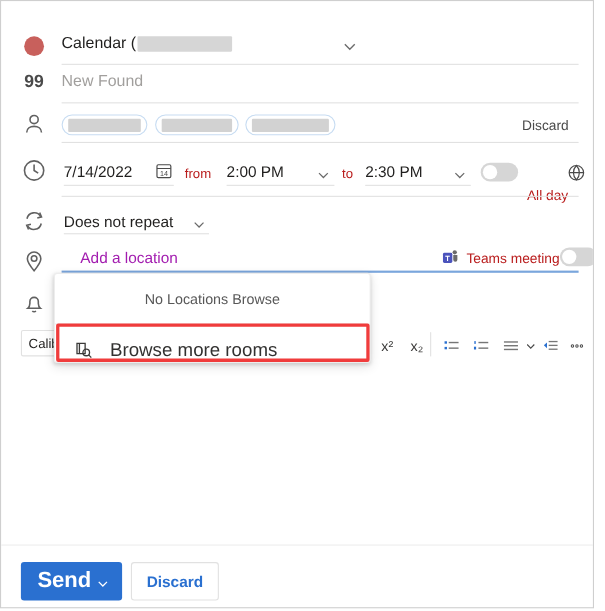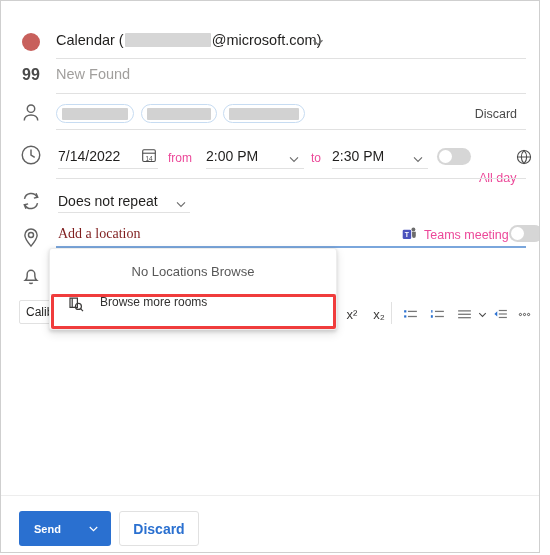--- a/index.html
+++ b/index.html
@@ -65,21 +65,21 @@
   .optional{
     position:absolute;right:22px;top:106px;
     font-size:12.5px;color:#4a4a4a;
   }
 
   
   .field-text{
     position:absolute;font-size:14px;color:#201f1e;white-space:nowrap;
   }
   .small-lbl{
-    position:absolute;font-size:12px;color:#ec4899;text-align:center;
+    position:absolute;font-size:12px;color:#b91c1c;text-align:center;
   }
   .chev{
     position:absolute;width:16px;height:16px;color:#6b6b6b;
   }
   .toggle{
     position:absolute;width:34px;height:17px;border-radius:9px;
     background:#d6d6d6;box-sizing:border-box;
   }
   .toggle::after{
     content:"";position:absolute;left:2px;top:2px;
@@ -95,22 +95,22 @@
     background:#ffffff;border-radius:3px;
     box-shadow:0 1.6px 3.6px rgba(0,0,0,.13),0 3.2px 10px rgba(0,0,0,.11);
     border:1px solid #ededed;box-sizing:border-box;
   }
   .dd-empty{
     height:45px;display:flex;align-items:center;justify-content:center;
     font-size:13px;color:#585858;
   }
   .dd-sep{height:1px;background:#ededed;}
   .dd-item{
-    height:34px;display:flex;align-items:flex-start;padding-left:16px;
-    font-size:12px;color:#323130;
+    height:34px;display:flex;align-items:flex-end;padding-left:16px;
+    font-size:17px;color:#323130;
   }
   .dd-item .ic{width:20px;height:20px;margin-right:14px;color:#3b3a39;display:block;}
   .redbox{
     position:absolute;left:50px;top:293px;width:285px;height:35px;
     border:3px solid #f03c3c;border-radius:2px;box-sizing:border-box;
     pointer-events:none;
   }
 
   
   .font-pill{
@@ -123,42 +123,41 @@
     position:absolute;top:303px;width:20px;height:20px;
     color:#3b3a39;display:flex;align-items:center;justify-content:center;
     font-size:13px;
   }
   .tb-sep{position:absolute;top:301px;width:1px;height:22px;background:#e1e1e1;}
 
   
   .footer-sep{position:absolute;left:0;top:494px;width:548px;height:1px;background:#ededed;}
   .btn-send{
     position:absolute;left:18px;top:510px;width:92px;height:35px;
-    background:#2a70d0;border-radius:3px;color:#fff;font-size:11px;
+    background:#2a70d0;border-radius:3px;color:#fff;font-size:20px;
     display:flex;align-items:center;box-sizing:border-box;
   }
   .btn-send .lbl{margin-left:15px;font-weight:bold;}
   .btn-send .sv{position:absolute;right:10px;top:10px;width:15px;height:15px;}
   .btn-discard{
     position:absolute;left:118px;top:510px;width:80px;height:35px;
     border:1px solid #e1e1e1;border-radius:3px;background:#fff;
     color:#2a70d0;font-size:14px;font-weight:bold;
     display:flex;align-items:center;justify-content:center;box-sizing:border-box;
   }
 </style>
 </head>
 <body>
 
 <div class="window">
 
   <div class="cal-dot"></div>
   <div class="cal-title">
     <span>Calendar (</span>
       <span class="redact" style="width:86px;height:14px;margin:0 1px;"></span>
-      <span>@microsoft.com)</span>
   </div>
   <div class="hdr-chev">
     <svg viewBox="0 0 20 20" fill="none" stroke="currentColor" stroke-width="1.4">
         <path d="M5 8l5 5 5-5"></path>
       </svg>
   </div>
   <div class="underline" style="left:55px;top:57px;width:470px;"></div>
 
   <div class="rail-icon" style="top:62px;">
     <span style="font-size:16px;font-weight:bold;color:#4a4a4a;">99</span>
@@ -241,21 +240,21 @@
       </svg>
   </div>
   <div class="underline" style="left:57px;top:211px;width:132px;"></div>
 
   <div class="rail-icon" style="top:224px;">
     <svg viewBox="0 0 20 20" fill="none" stroke="currentColor" stroke-width="1.2">
       <path d="M10 17.6c3.4-4.1 5.1-6.9 5.1-9.1A5.1 5.1 0 1 0 4.9 8.5c0 2.2 1.7 5 5.1 9.1z"></path>
       <circle cx="10" cy="8.3" r="2.1"></circle>
     </svg>
   </div>
-  <div class="field-text" style="left:57px;top:225px;color:#7f1d1d;font-family:Liberation Serif, serif;">Add a location</div>
+  <div class="field-text" style="left:72px;top:225px;color:#a21caf;">Add a location</div>
   <div style="position:absolute;left:400px;top:224px;width:17px;height:17px;">
     <svg viewBox="0 0 20 20">
       <rect x="2" y="5.5" width="10" height="11" rx="1.6" fill="#4b53bc"></rect>
       <text x="7" y="14" font-size="8" fill="#fff" text-anchor="middle" font-family="Liberation Sans, sans-serif" font-weight="bold">T</text>
       <circle cx="14.6" cy="5.2" r="2.3" fill="#6b6b6b"></circle>
       <path d="M13 8h4.4v5a2.2 2.2 0 0 1-4.4 0z" fill="#6b6b6b"></path>
     </svg>
   </div>
   <div class="small-lbl" style="left:423px;top:227px;font-size:12.5px;">Teams meeting</div>
   <div class="toggle" style="left:508px;top:224px;"></div>

